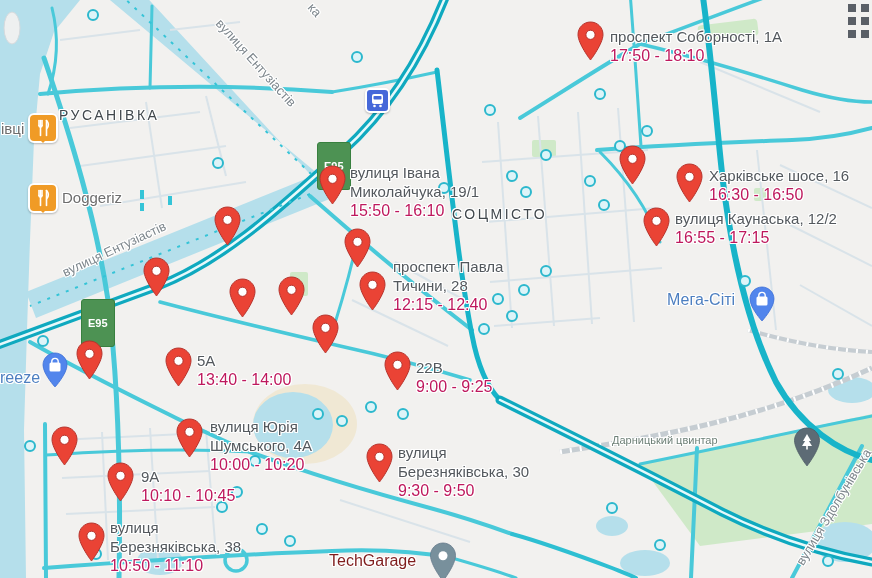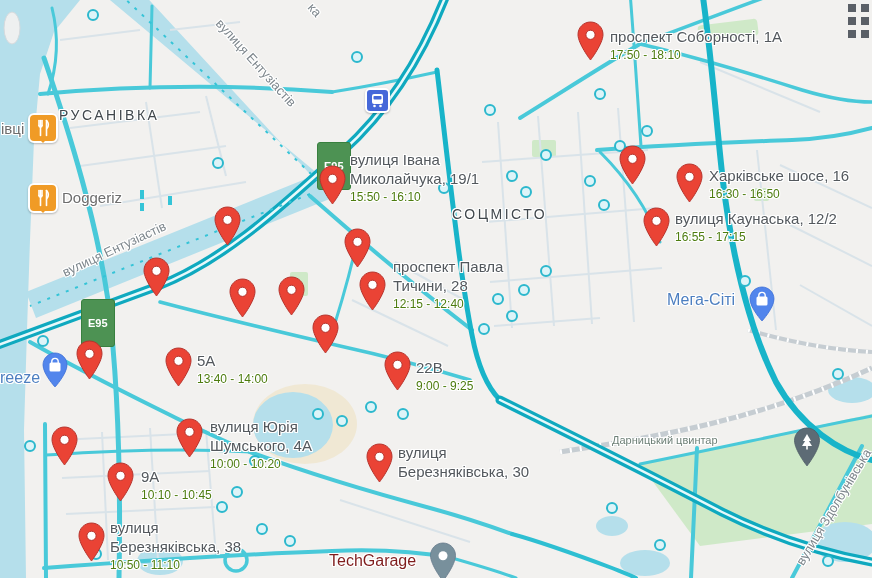--- a/index.html
+++ b/index.html
@@ -21,21 +21,21 @@
   .resticon{position:absolute;z-index:21;width:26px;height:26px;border-radius:6px;
         background:#f09b26;border:2px solid #fff;box-shadow:0 1px 2px rgba(0,0,0,.25);}
   .resticon:after{content:"";position:absolute;left:8px;bottom:-7px;border:5px solid transparent;
         border-top:5px solid #f09b26;}
   .metroicon{position:absolute;z-index:21;width:21px;height:21px;border-radius:5px;
         background:#4668d9;border:2px solid #fff;box-shadow:0 1px 2px rgba(0,0,0,.25);}
   .pin{position:absolute;z-index:30;width:27px;height:40px;}
   .poipin{position:absolute;z-index:22;}
   .mlabel{position:absolute;z-index:31;}
   .mtitle{font-size:15px;font-weight:500;color:#53585d;line-height:19px;white-space:pre-line;}
-  .mtime{font-size:12px;color:#4d7c0f;line-height:17px;margin-top:1px;white-space:nowrap;}
+  .mtime{font-size:16px;color:#be185d;line-height:17px;margin-top:1px;white-space:nowrap;}
 </style>
 </head>
 <body>
 
 <div class="map">
 
   <svg class="bg" width="872" height="578" viewBox="0 0 872 578">
     <defs>
       <g id="pin-shape">
         <path d="M13.5,1 C6.6,1 1,6.6 1,13.5 C1,22.8 13.5,39 13.5,39 C13.5,39 26,22.8 26,13.5 C26,6.6 20.4,1 13.5,1 Z"></path>
@@ -278,21 +278,21 @@
         <use href="#pin-shape" fill="#EA4335" stroke="#b6332c" stroke-width="1"></use>
       </svg></div>
   <div class="mlabel" style="left:610px;top:27px">
     <div class="mtitle halo">проспект Соборності, 1А</div>
     <div class="mtime halo">17:50 - 18:10</div>
   </div>
 
   <div class="pin" style="left:319px;top:165px"><svg width="27" height="40">
         <use href="#pin-shape" fill="#EA4335" stroke="#b6332c" stroke-width="1"></use>
       </svg></div>
-  <div class="mlabel" style="left:350px;top:150px">
+  <div class="mlabel" style="left:350px;top:163px">
     <div class="mtitle halo">вулиця Івана
 Миколайчука, 19/1</div>
     <div class="mtime halo">15:50 - 16:10</div>
   </div>
 
   <div class="pin" style="left:676px;top:163px"><svg width="27" height="40">
         <use href="#pin-shape" fill="#EA4335" stroke="#b6332c" stroke-width="1"></use>
       </svg></div>
   <div class="mlabel" style="left:709px;top:166px">
     <div class="mtitle halo">Харківське шосе, 16</div>
@@ -340,20 +340,21 @@
 Шумського, 4А</div>
     <div class="mtime halo">10:00 - 10:20</div>
   </div>
 
   <div class="pin" style="left:366px;top:443px"><svg width="27" height="40">
         <use href="#pin-shape" fill="#EA4335" stroke="#b6332c" stroke-width="1"></use>
       </svg></div>
   <div class="mlabel" style="left:398px;top:443px">
     <div class="mtitle halo">вулиця
 Березняківська, 30</div>
+    <div class="mtime halo">9:30 - 9:50</div>
   </div>
 
   <div class="pin" style="left:107px;top:462px"><svg width="27" height="40">
         <use href="#pin-shape" fill="#EA4335" stroke="#b6332c" stroke-width="1"></use>
       </svg></div>
   <div class="mlabel" style="left:141px;top:467px">
     <div class="mtitle halo">9А</div>
     <div class="mtime halo">10:10 - 10:45</div>
   </div>
 

